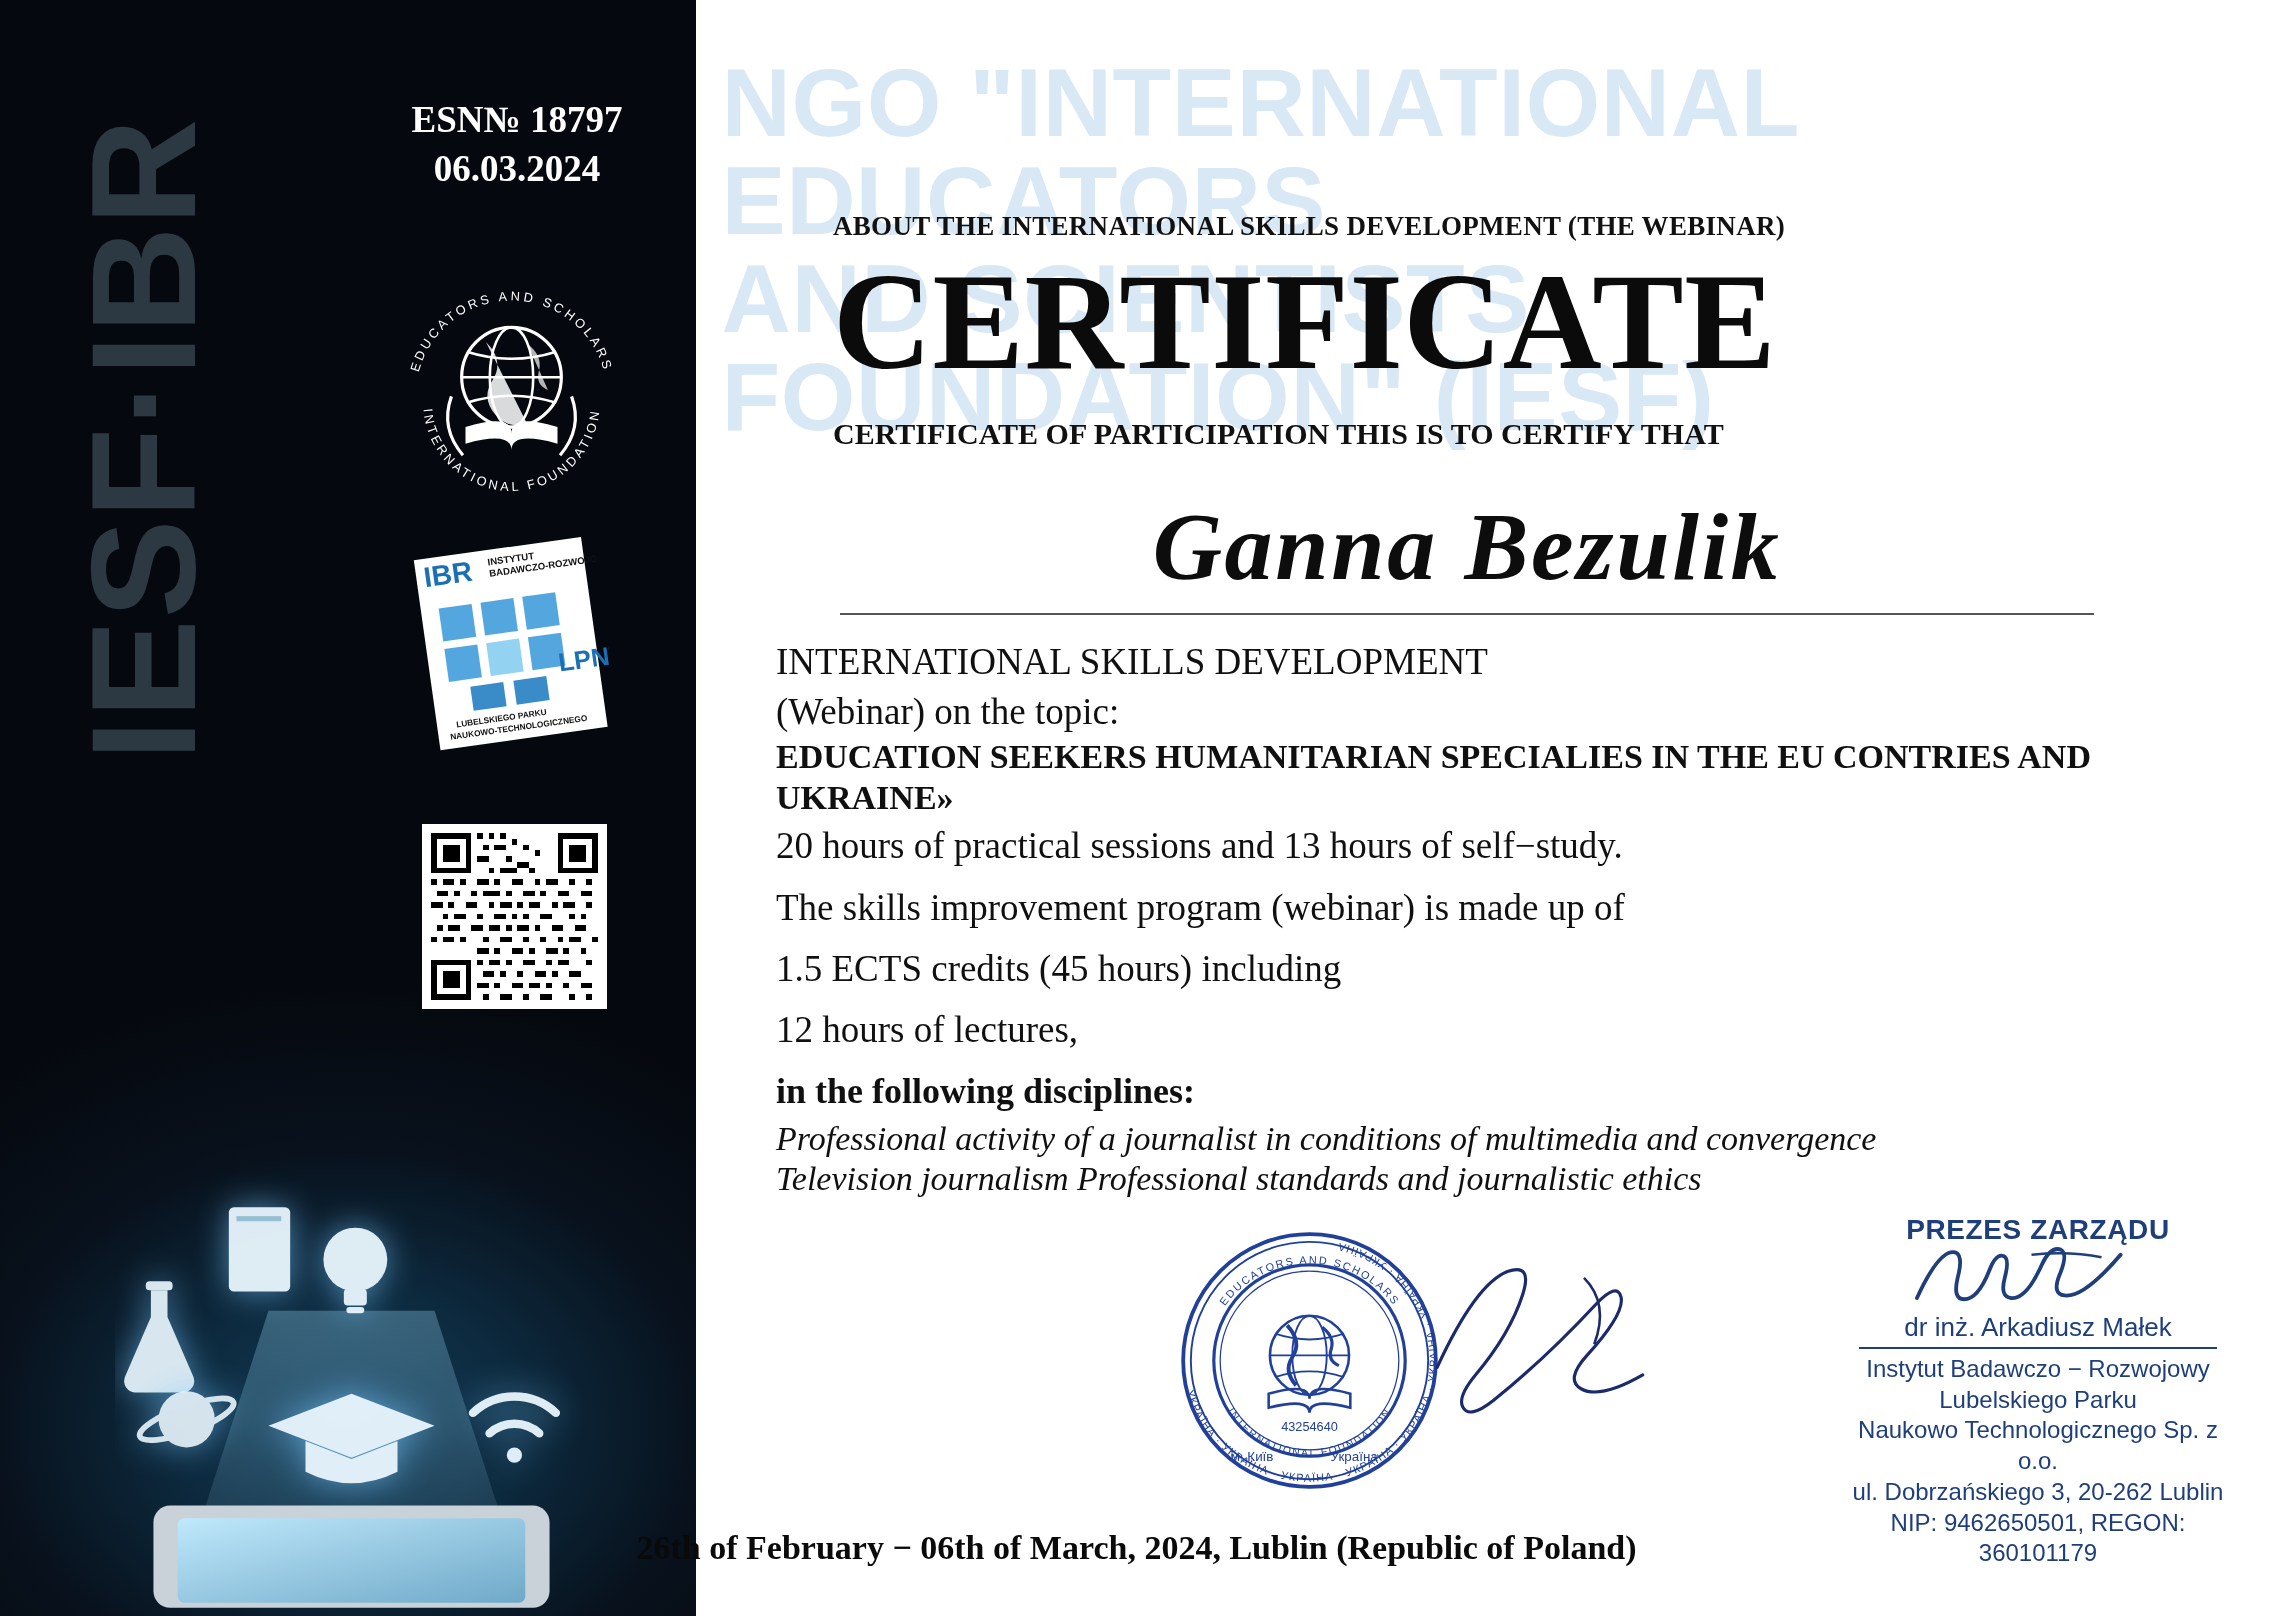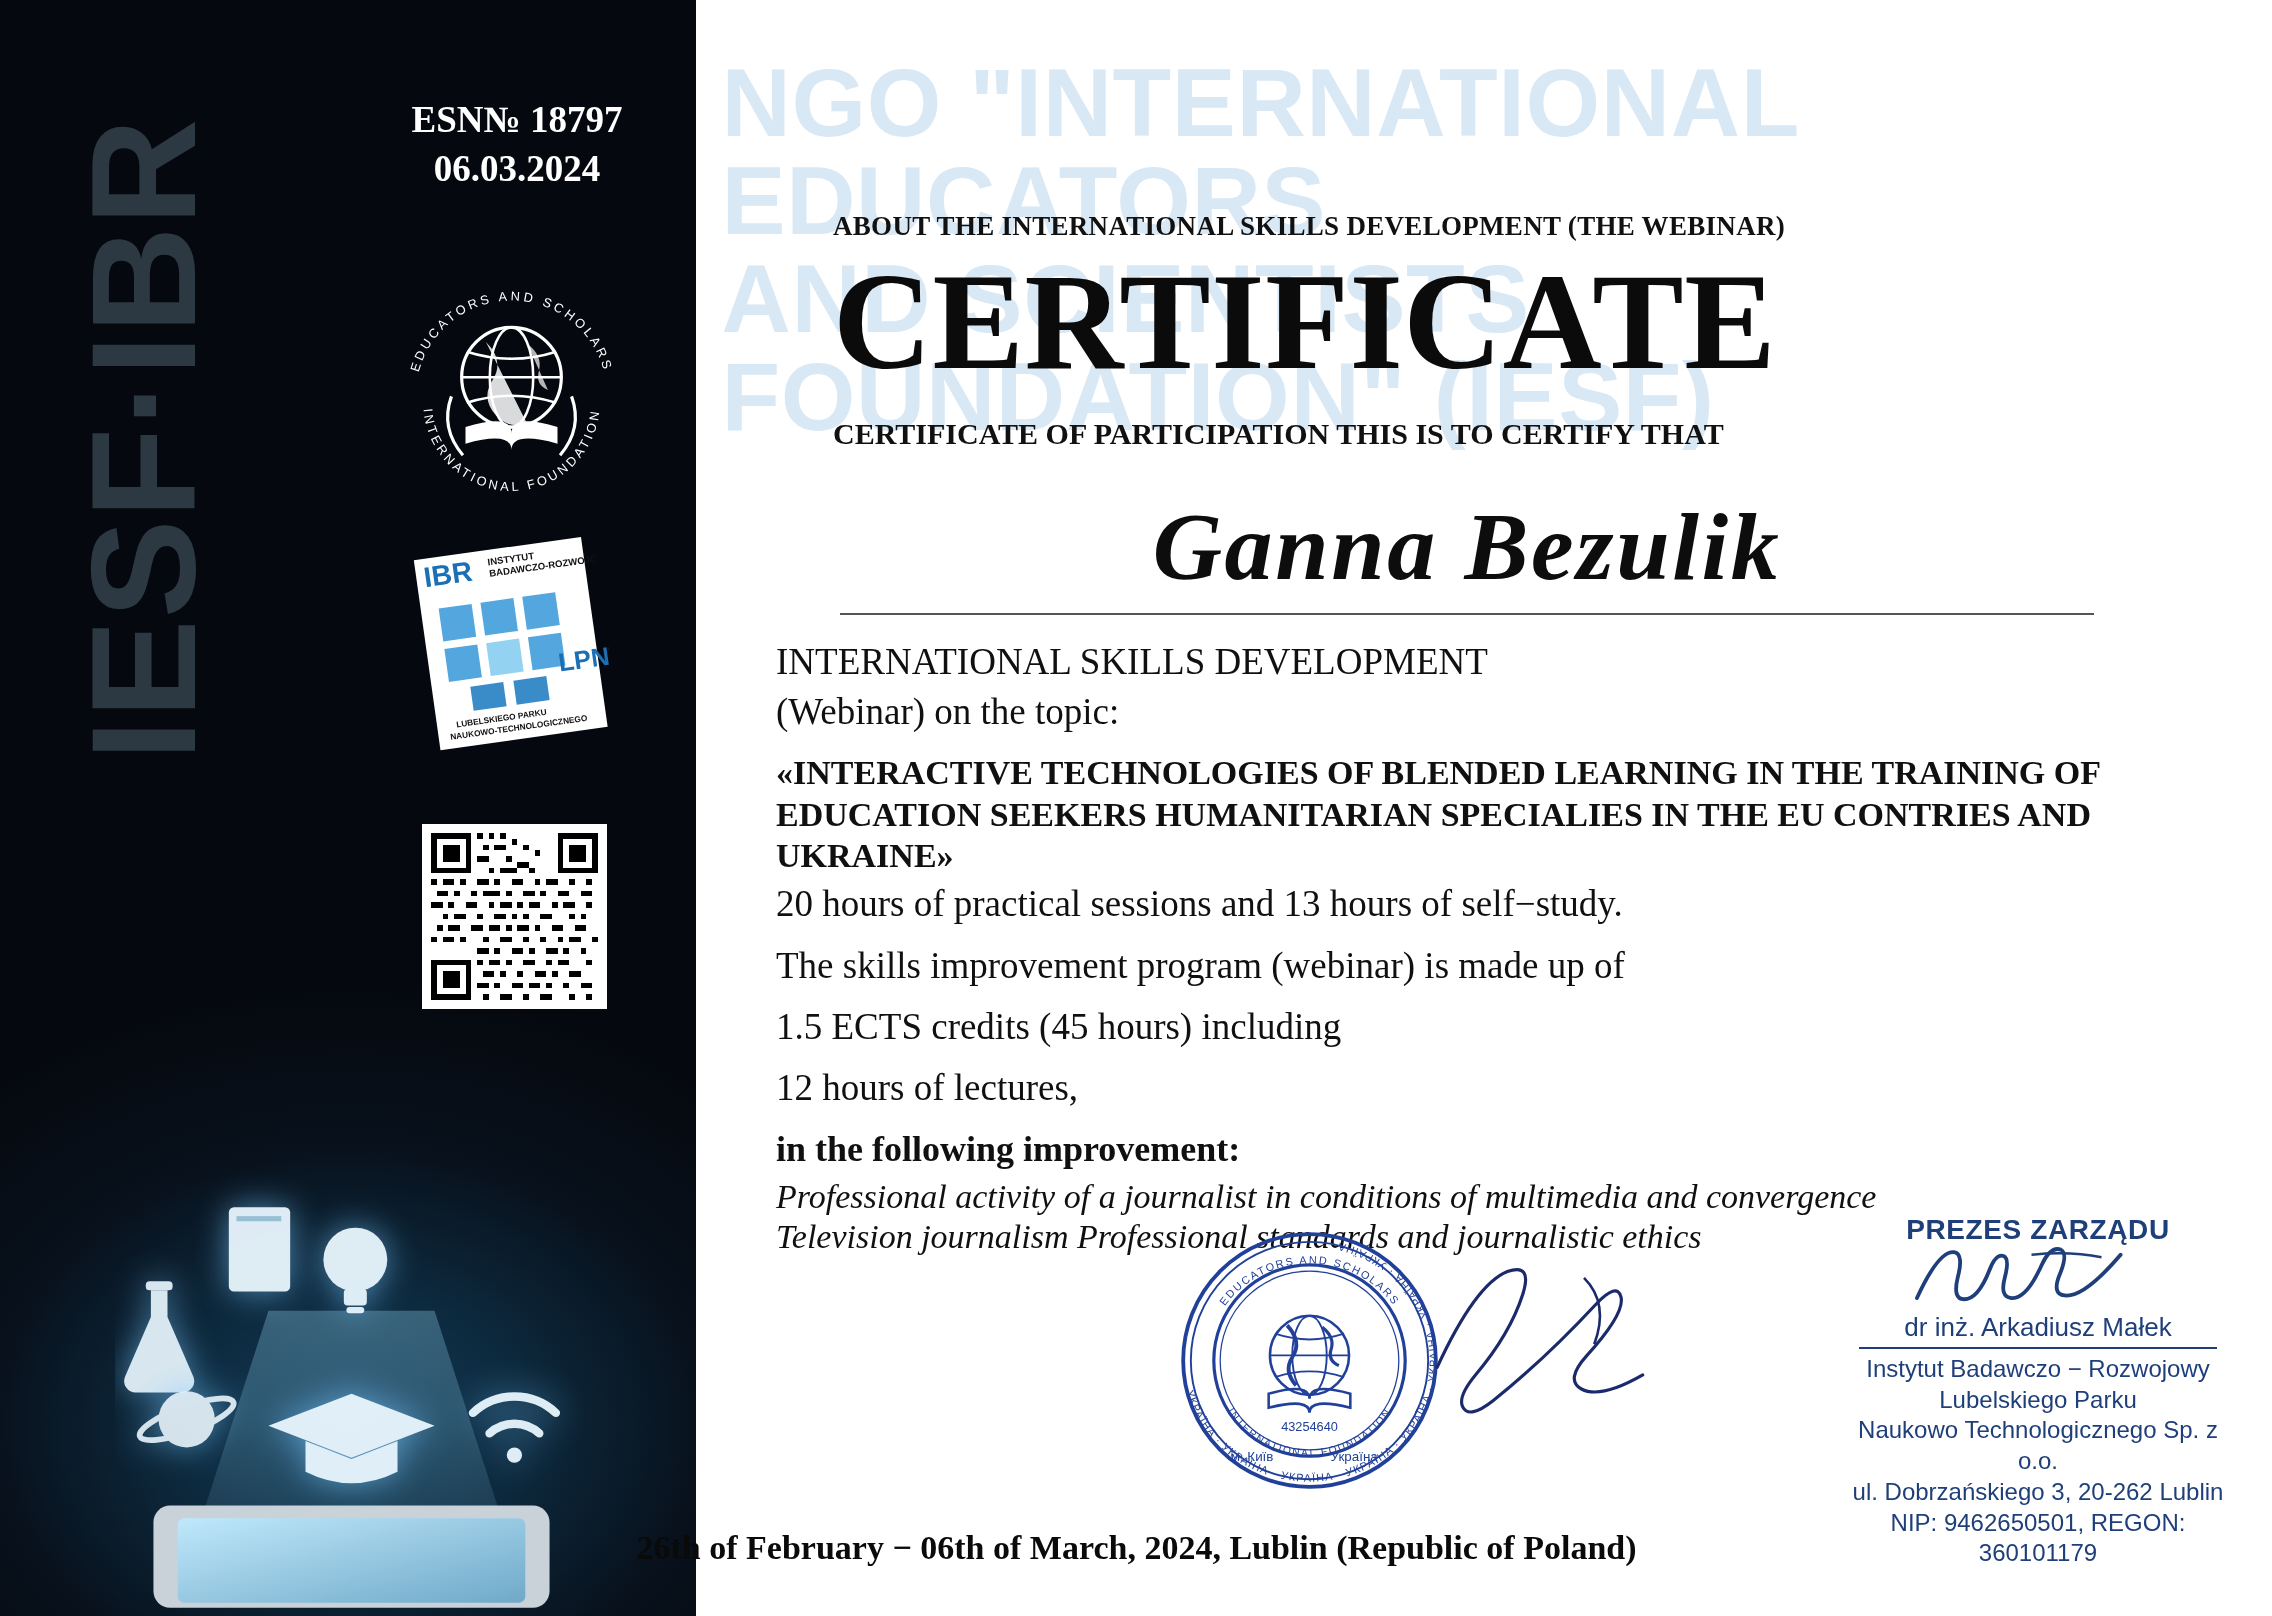--- a/index.html
+++ b/index.html
@@ -485,27 +485,26 @@
       <div class="about-line">ABOUT THE INTERNATIONAL SKILLS DEVELOPMENT (THE WEBINAR)</div>
       <div class="cert-title">CERTIFICATE</div>
       <div class="participation">CERTIFICATE OF PARTICIPATION THIS IS TO CERTIFY THAT</div>
 
       <div class="recipient">Ganna  Bezulik</div>
       <div class="recipient-rule"></div>
 
       <div class="body-text">
         <div class="line">INTERNATIONAL SKILLS DEVELOPMENT</div>
         <div class="line">(Webinar) on the topic:</div>
-        <div class="topic">«INTERACTIVE TECHNOLOGIES OF BLENDED LEARNING IN THE TRAINING OF</div>
         <div class="topic" style="margin-top:0">EDUCATION SEEKERS HUMANITARIAN SPECIALIES IN THE EU CONTRIES AND UKRAINE»</div>
         <div class="hours-line">20 hours of practical sessions and 13 hours of self−study.</div>
         <div class="spaced">The skills improvement program (webinar) is made up of</div>
         <div class="spaced">1.5 ECTS credits (45 hours) including</div>
         <div class="spaced">12 hours of lectures,</div>
-        <div class="disciplines-head">in the following improvement:</div>
+        <div class="disciplines-head">in the following disciplines:</div>
         <div class="disciplines">Professional activity of a journalist in conditions of multimedia and convergence</div>
         <div class="disciplines" style="margin-top:0">Television journalism Professional standards and journalistic ethics</div>
       </div>
     </div>
   </div>
 
   <div class="sign-area">
 
     <div class="stamp">
       <svg viewBox="0 0 500 440" width="319" height="281">

